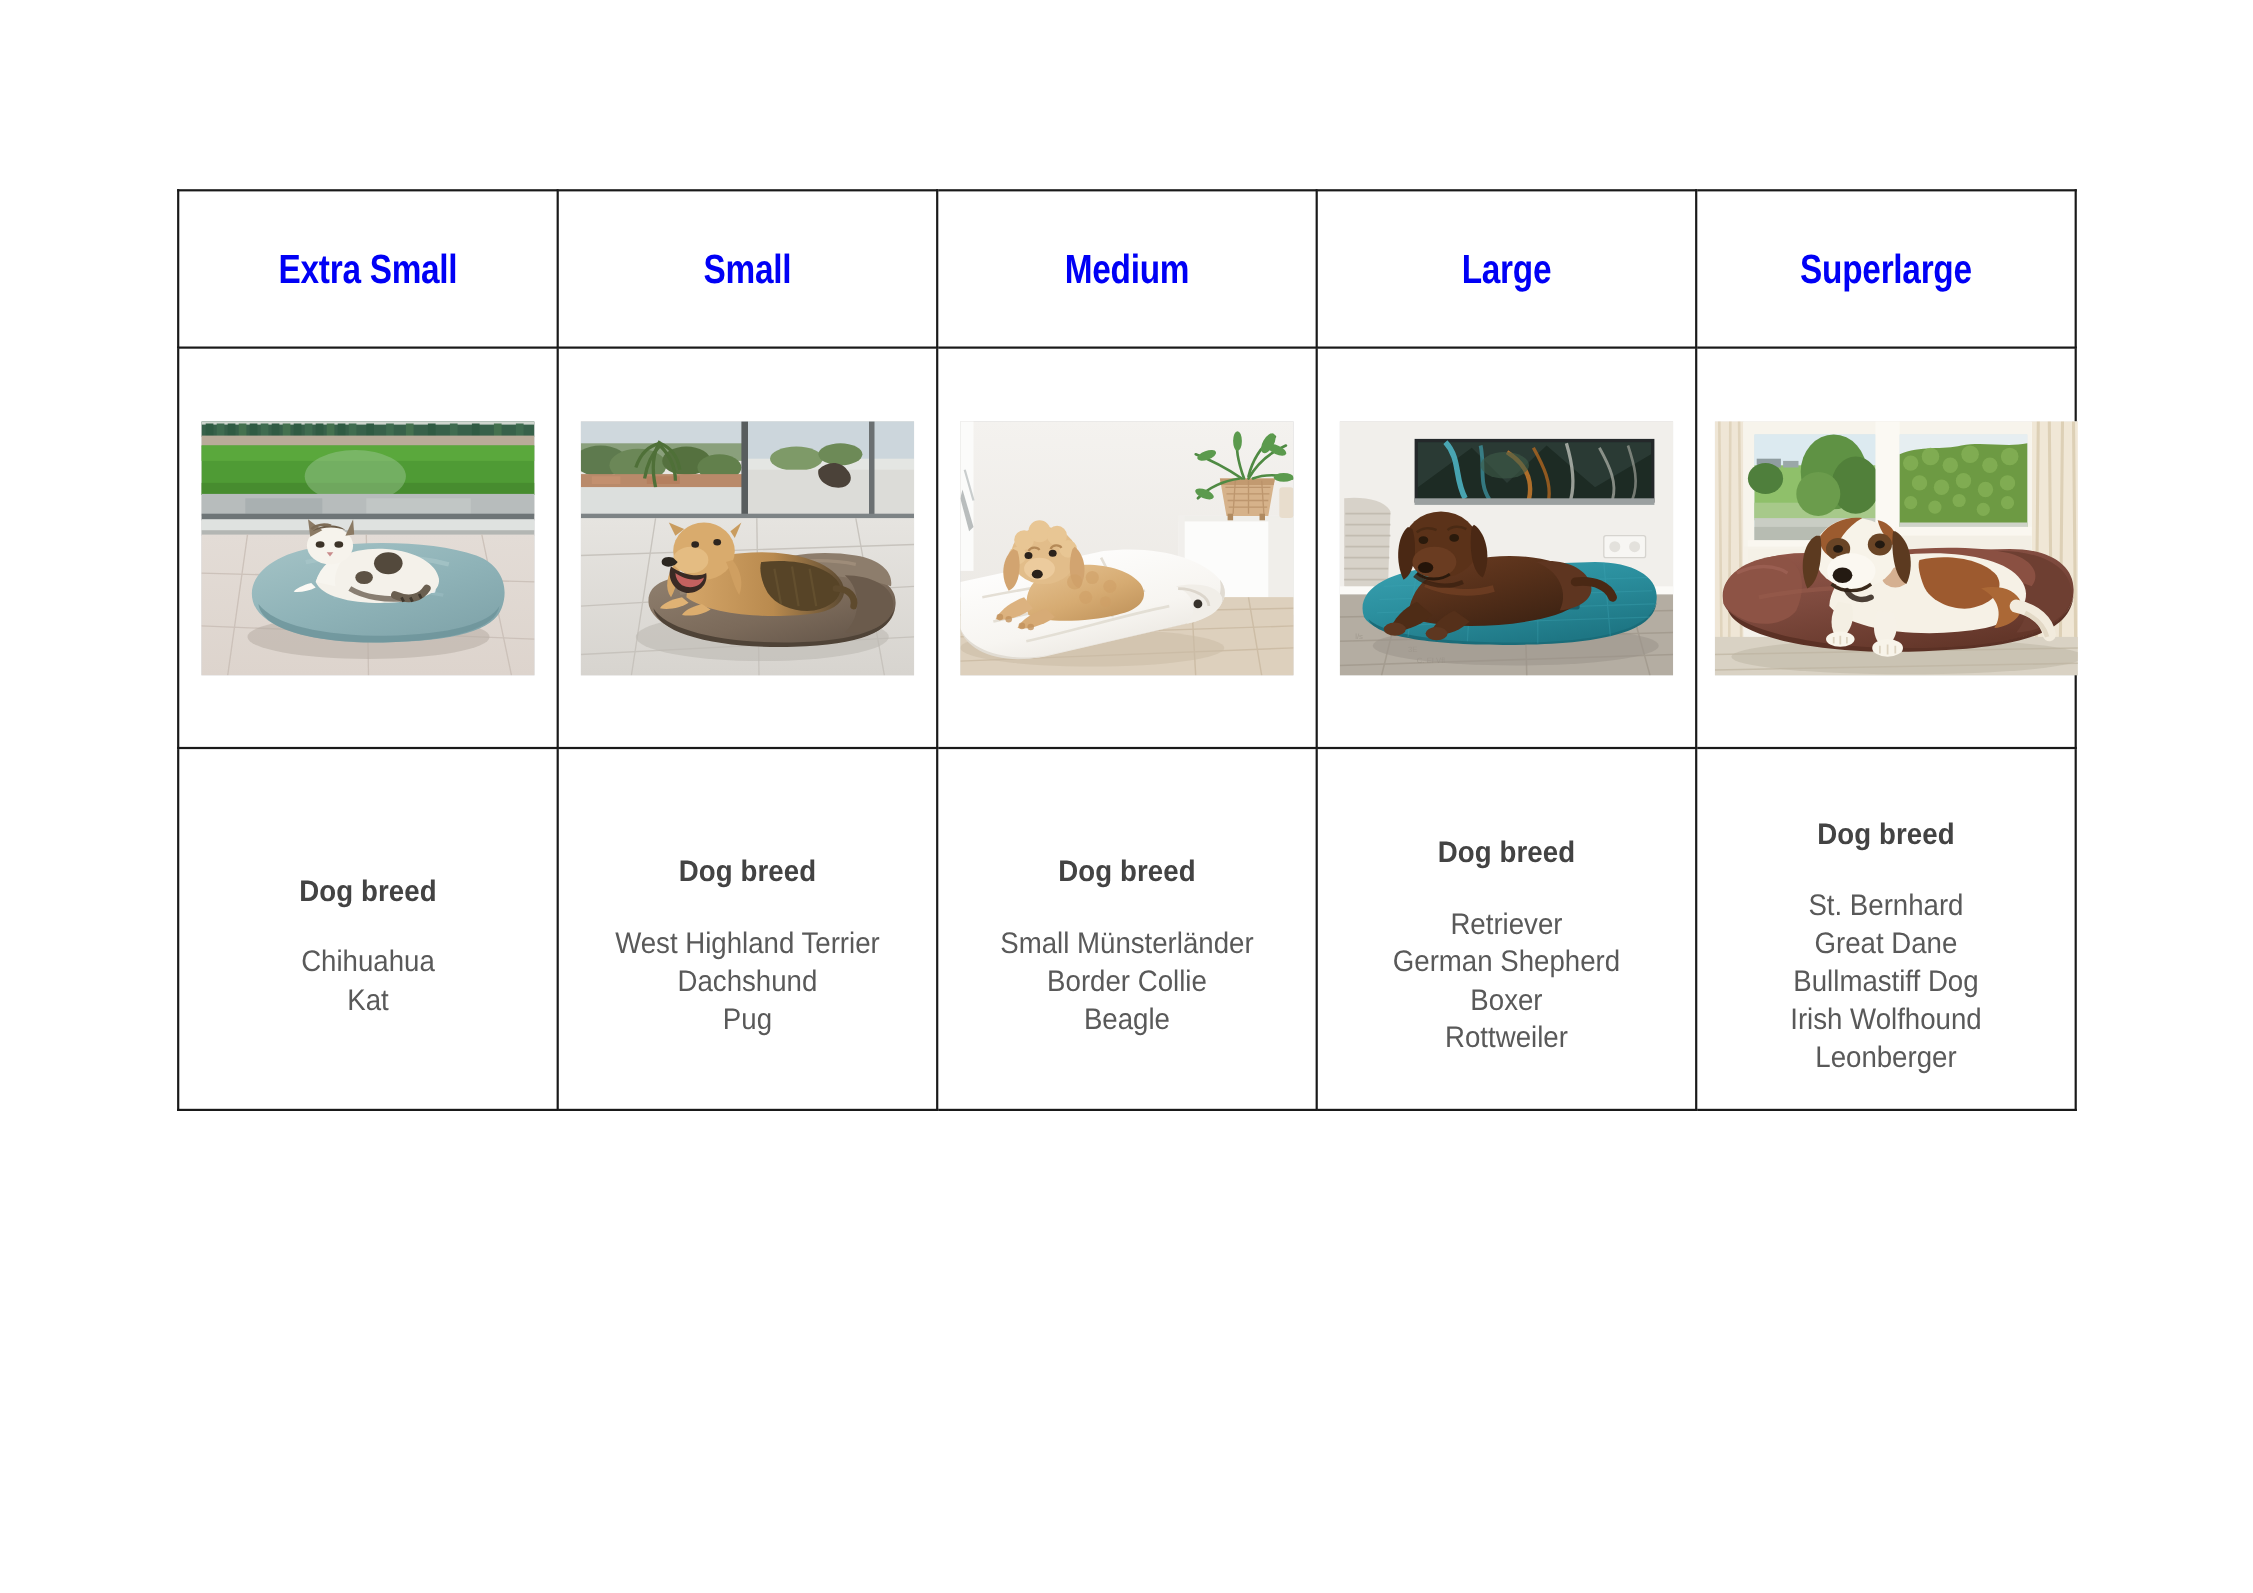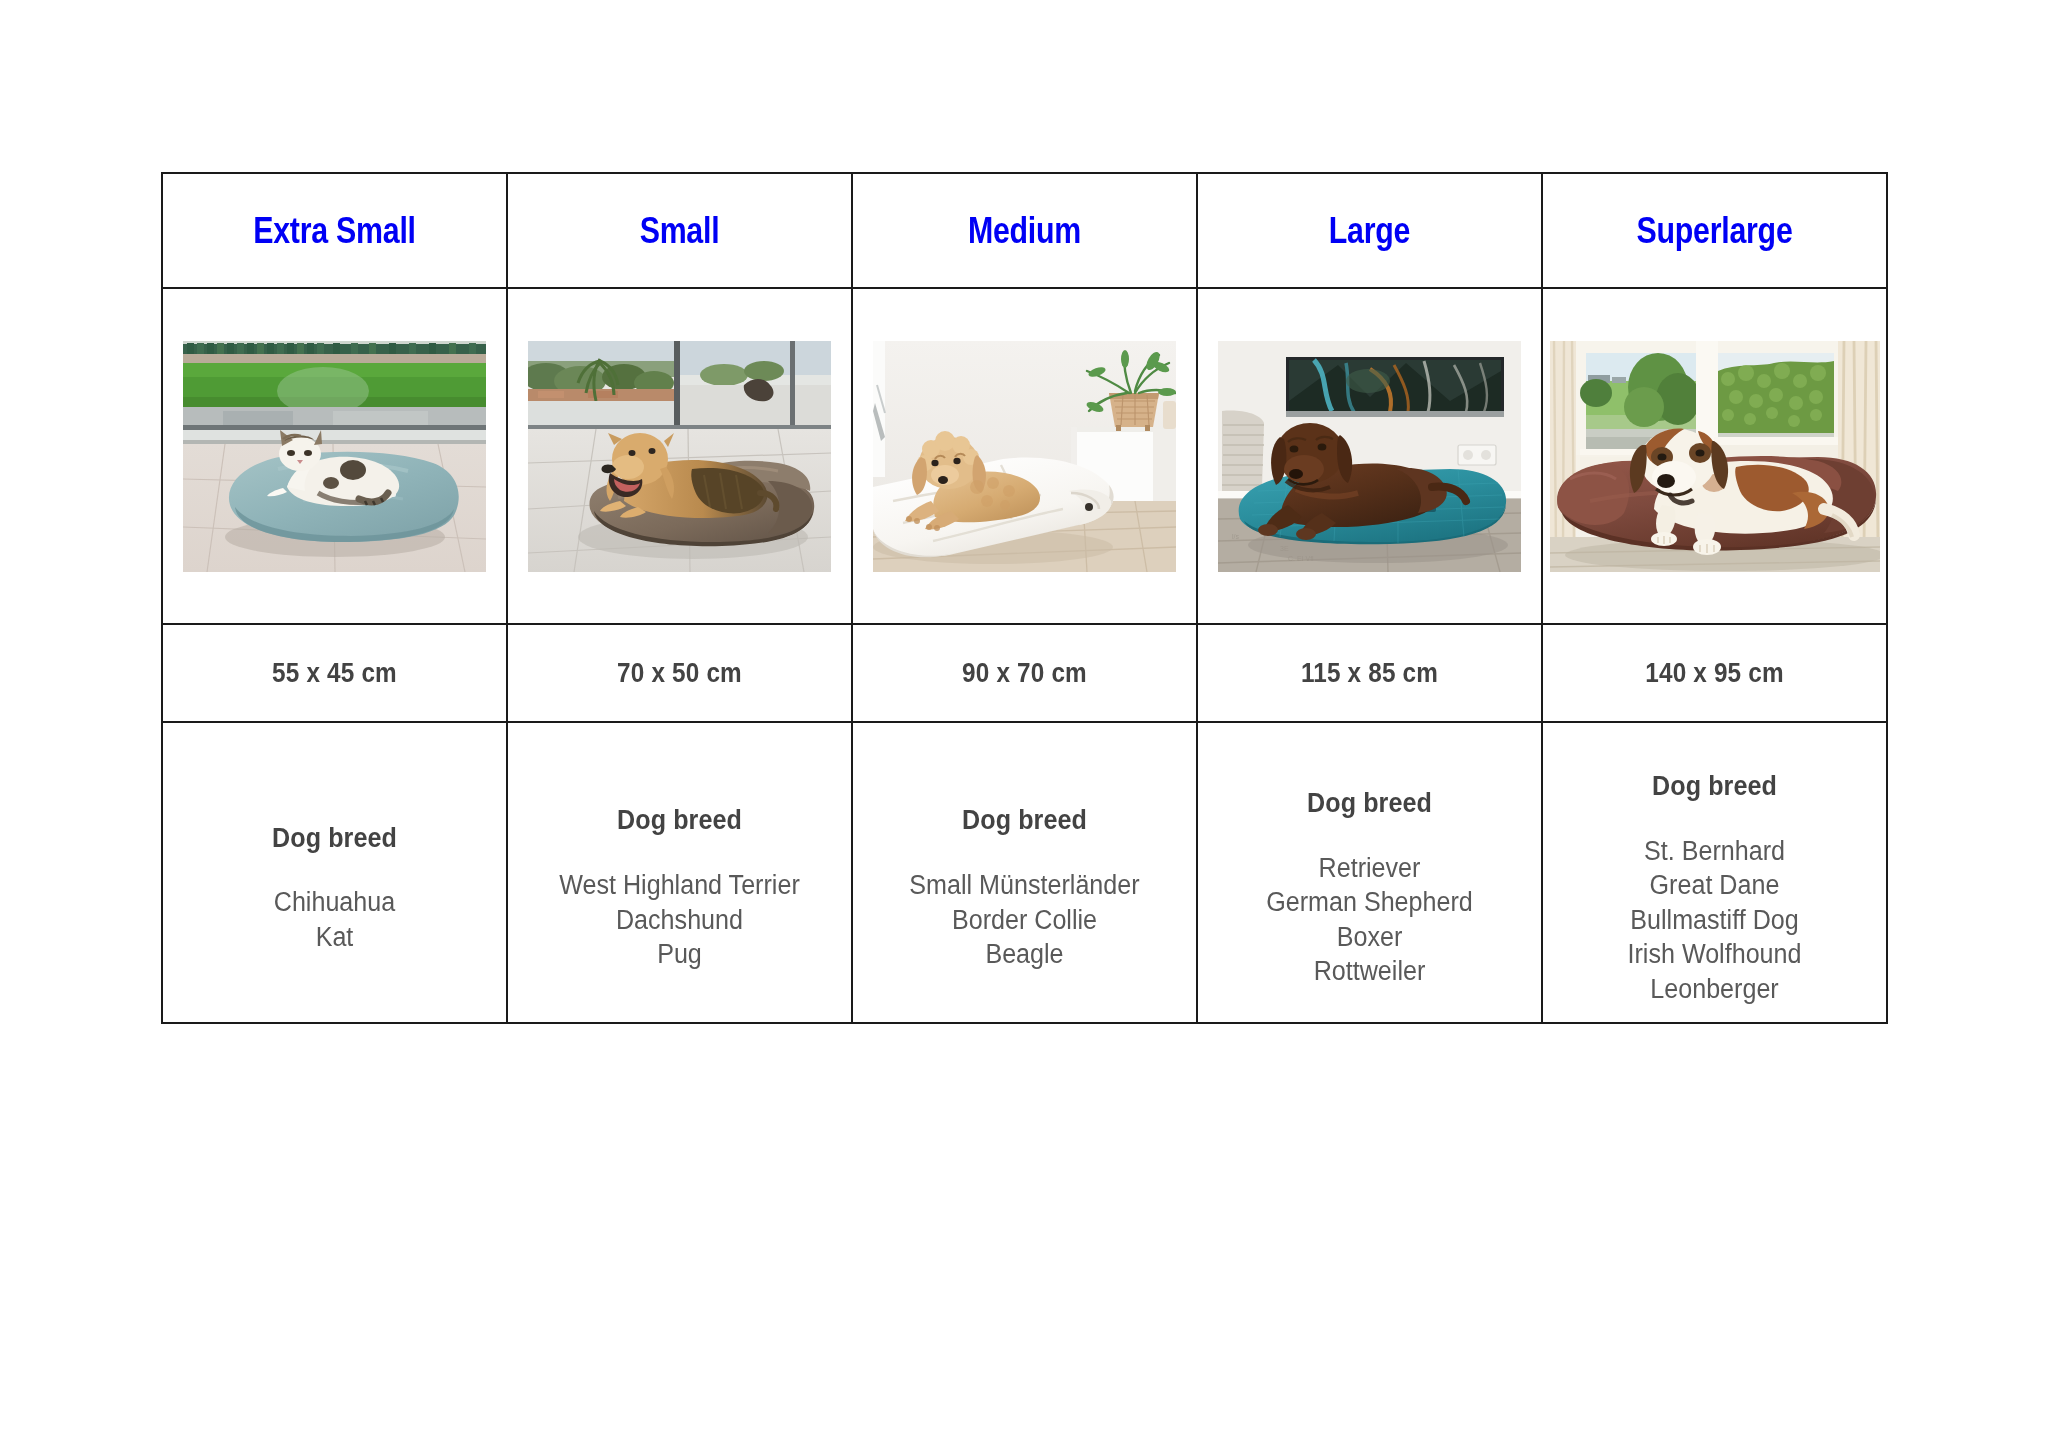--- a/index.html
+++ b/index.html
@@ -28,21 +28,21 @@
     top: 172px;
     width: 1727px;
     border-collapse: collapse;
     table-layout: fixed;
   }
 
   #size-table td {
     border: 2px solid #1a1a1a;
     vertical-align: middle;
     text-align: center;
-    padding: 2px;
+    padding: 16px;
   }
 
   
   .row-header td {
     height: 109px;
   }
   .cat-title {
     font-size: 37px;
     font-weight: bold;
     color: #0000f5;
@@ -741,37 +741,20 @@
                 <line x1="120" y1="196" x2="120" y2="202"></line>
                 <line x1="150" y1="204" x2="150" y2="211"></line>
                 <line x1="157" y1="203" x2="157" y2="212"></line>
                 <line x1="164" y1="204" x2="164" y2="211"></line>
               </g>
             </svg>
           </div>
         </td>
       </tr>
 
-      <tr class="row-size">
-        <td>
-          <div class="size-text">55 x 45 cm</div>
-        </td>
-        <td>
-          <div class="size-text">70 x 50 cm</div>
-        </td>
-        <td>
-          <div class="size-text">90 x 70 cm</div>
-        </td>
-        <td>
-          <div class="size-text">115 x 85 cm</div>
-        </td>
-        <td>
-          <div class="size-text">140 x 95 cm</div>
-        </td>
-      </tr>
 
       <tr class="row-breeds">
         <td>
           <div class="breed-block">
             <div class="breed-heading">Dog breed</div>
             <div class="breed-list">
                 <div class="breed-item">Chihuahua</div>
                 <div class="breed-item">Kat</div>
               </div>
           </div>

